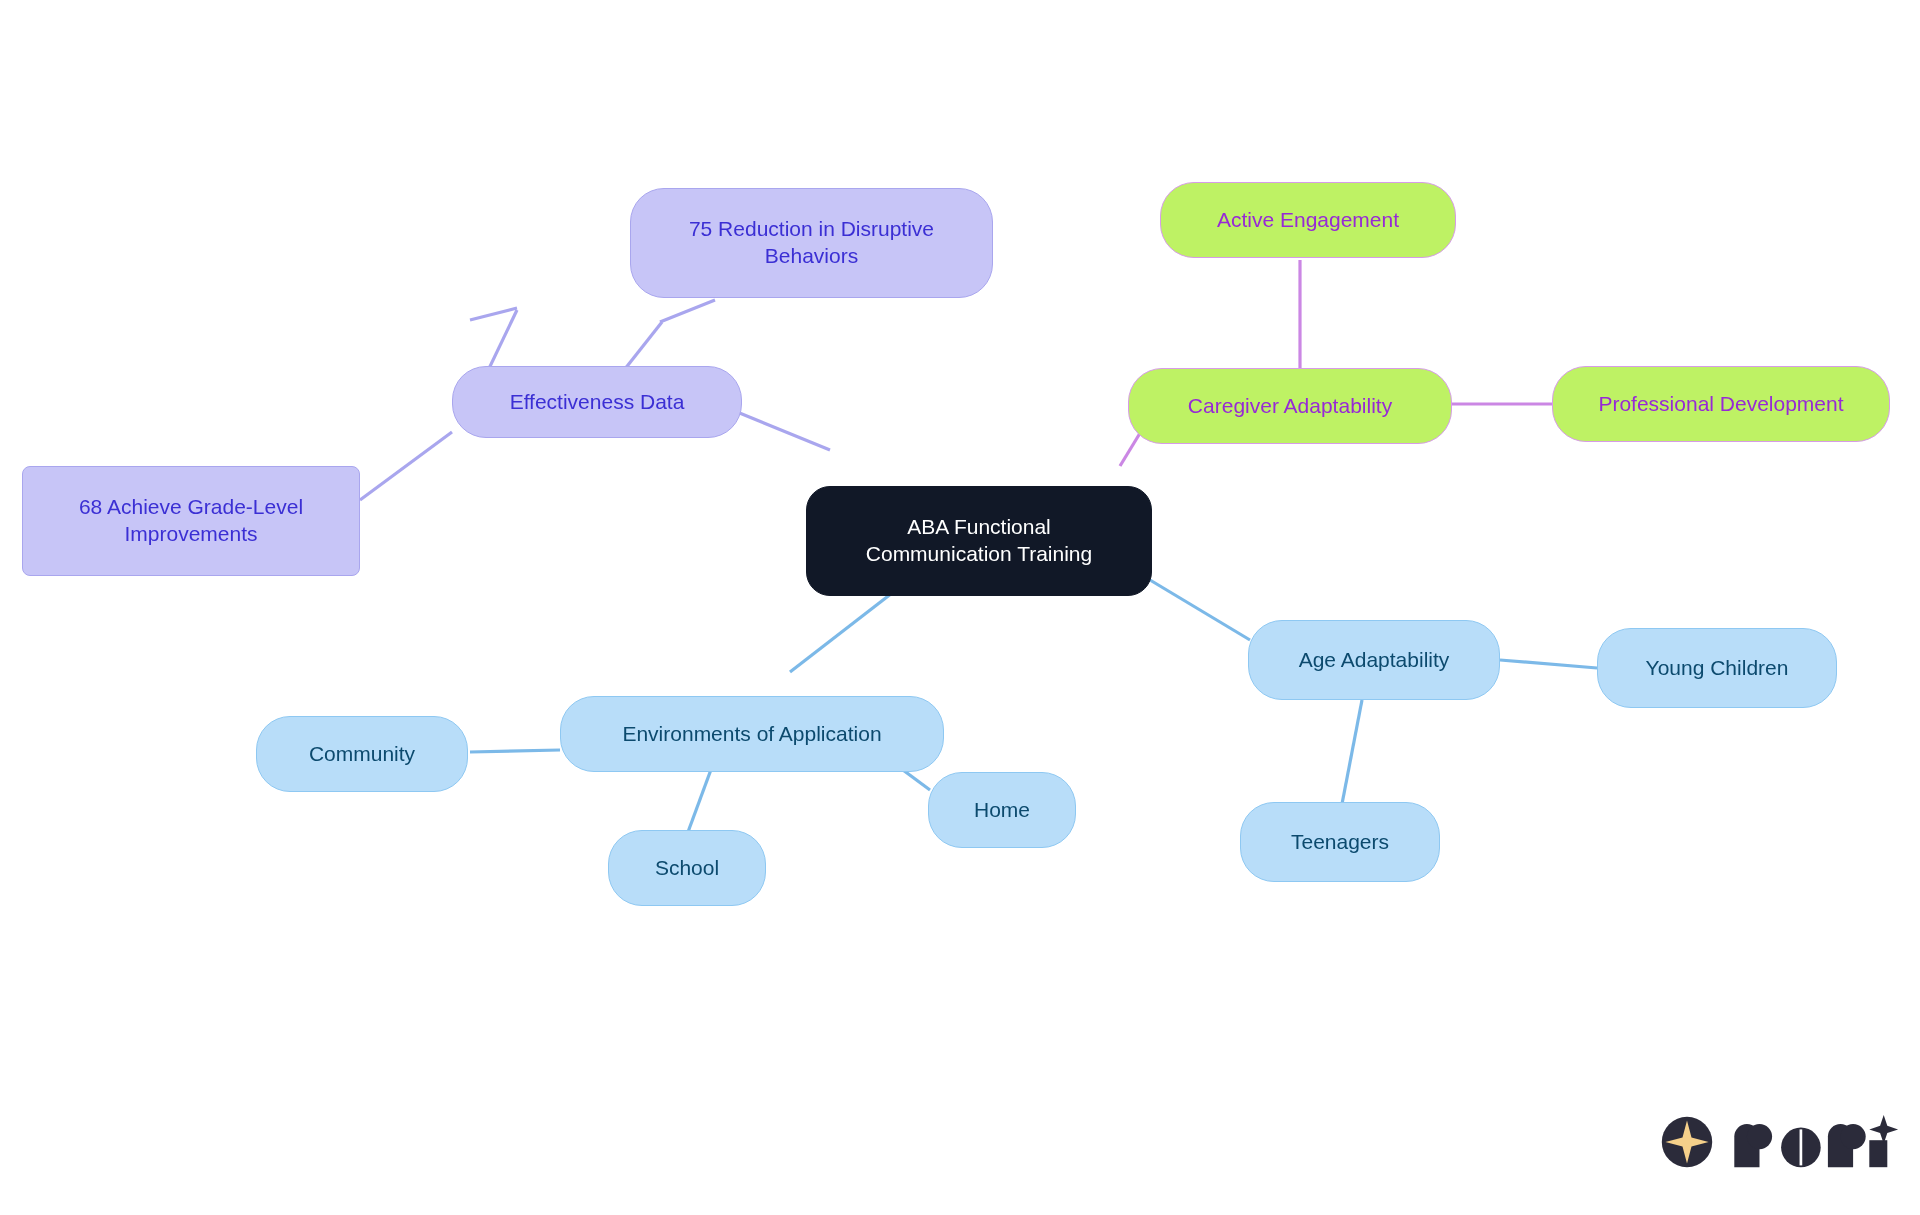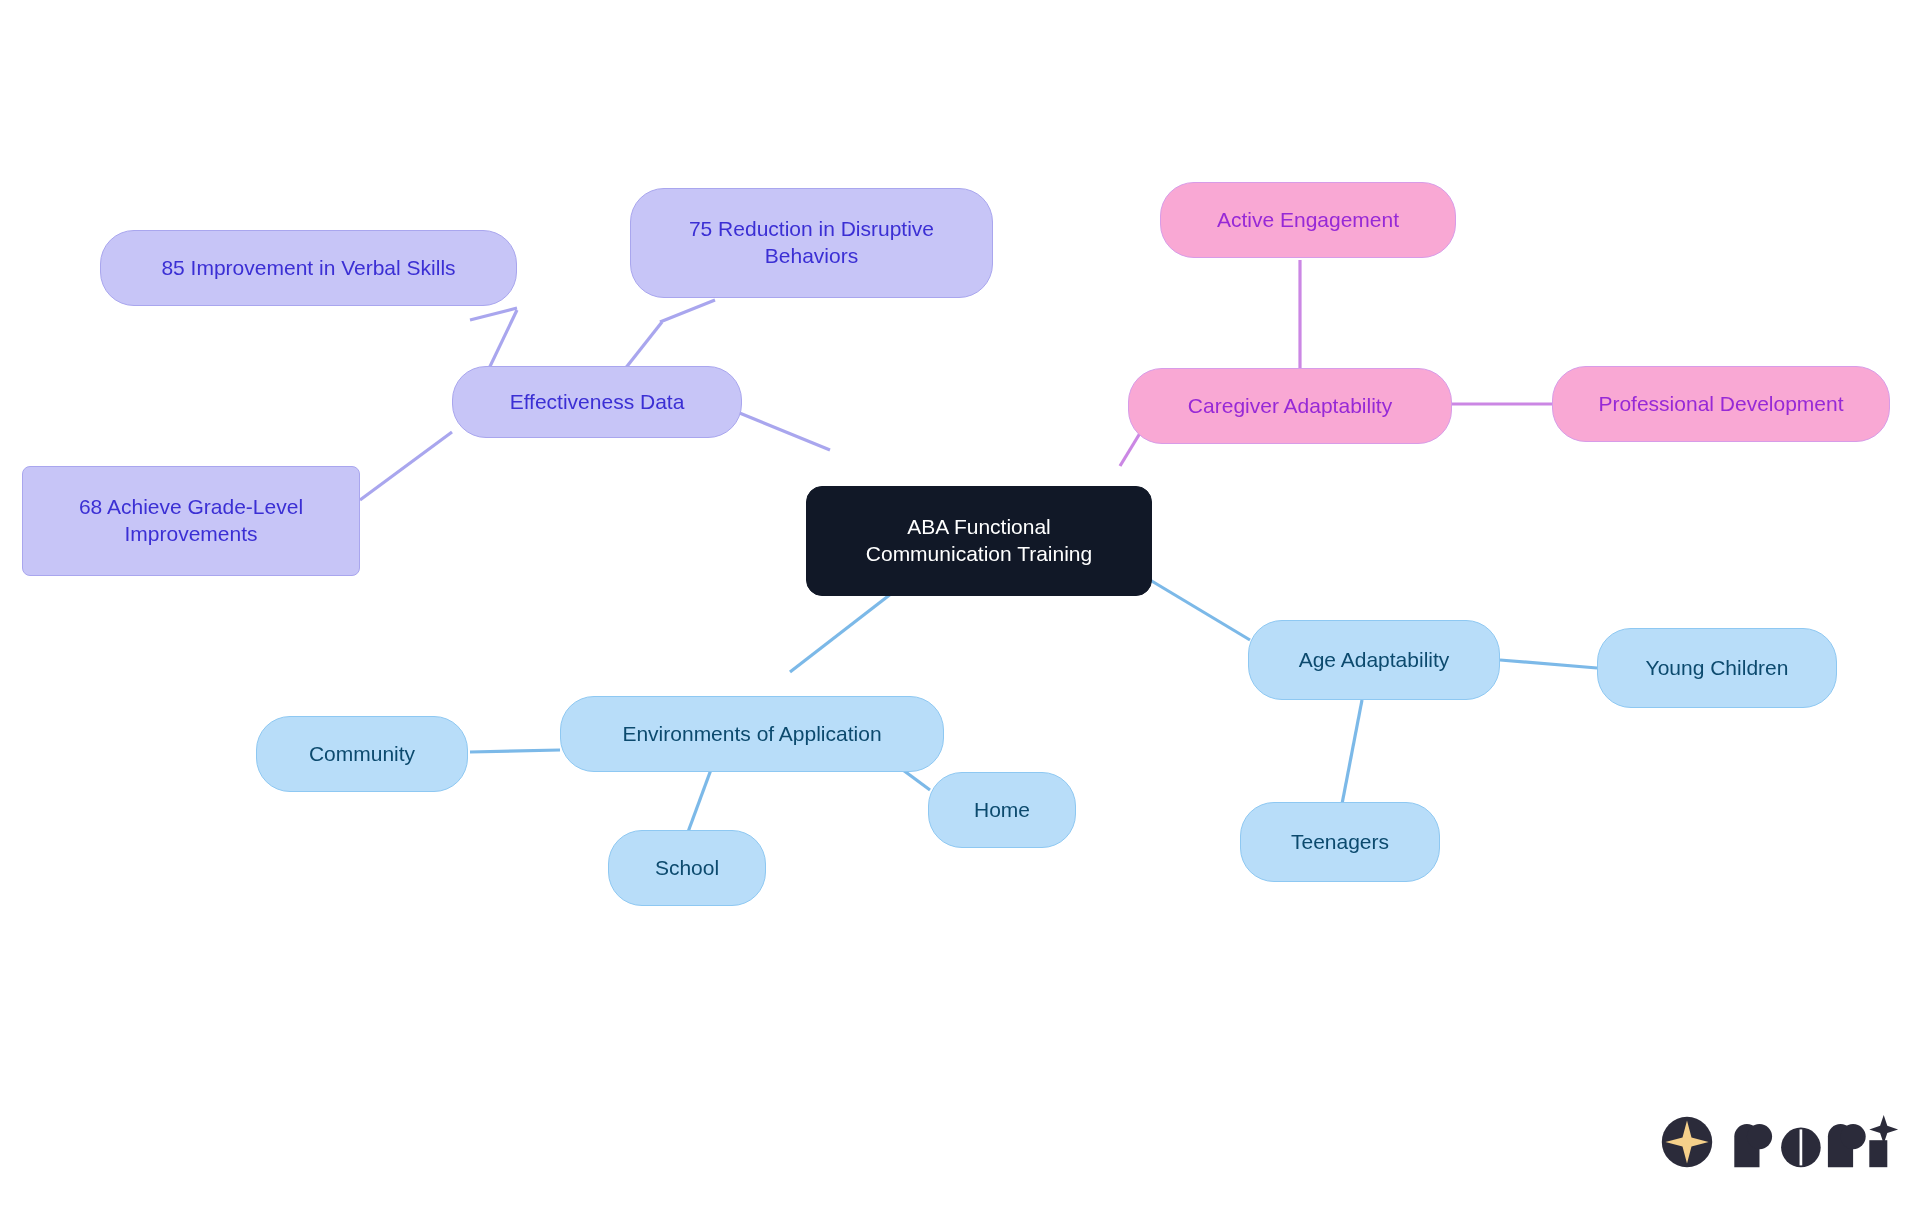--- a/index.html
+++ b/index.html
@@ -34,32 +34,32 @@
     border-style: solid;
     border-width: 1.5px;
     line-height: 1.28;
     padding: 6px 14px;
     white-space: pre-line;
   }
   .node-root {
     background: #111827;
     border-color: #111827;
     color: #ffffff;
-    border-radius: 16px;
+    border-radius: 24px;
     font-size: 21px;
   }
   .node-purple {
     background: #c7c5f7;
     border-color: #a9a6ee;
     color: #3b2fd4;
     font-size: 21px;
     text-align: center;
   }
   .node-pink {
-    background: #f9a8d4;
+    background: #bef264;
     border-color: #d79ce8;
     color: #9729d6;
     font-size: 21px;
   }
   .node-blue {
     background: #b8ddf9;
     border-color: #8ec8f2;
     color: #0c4a6e;
     font-size: 21px;
   }
@@ -104,21 +104,20 @@
     <path name="e" d="M 560 750 L 470 752" stroke="#7cb9e8" stroke-width="3.2" fill="none"></path>
     <path d="M 730 718 L 688 832" stroke="#7cb9e8" stroke-width="3.2" fill="none"></path>
     <path d="M 830 716 L 930 790" stroke="#7cb9e8" stroke-width="3.2" fill="none"></path>
   </svg>
 
   <div class="node node-root" style="left:806px; top:486px; width:346px; height:110px;">ABA Functional
 Communication Training</div>
 
   <div class="node node-purple" style="left:452px; top:366px; width:290px; height:72px;">Effectiveness Data</div>
 
-  <div class="node node-purple" style="left:100px; top:230px; width:417px; height:76px;">85 Improvement in Verbal Skills</div>
 
   <div class="node node-purple" style="left:630px; top:188px; width:363px; height:110px;">75 Reduction in Disruptive
 Behaviors</div>
 
   <div class="node node-purple" style="left:22px; top:466px; width:338px; height:110px;border-radius:8px;">68 Achieve Grade-Level
 Improvements</div>
 
   <div class="node node-pink" style="left:1128px; top:368px; width:324px; height:76px;">Caregiver Adaptability</div>
 
   <div class="node node-pink" style="left:1160px; top:182px; width:296px; height:76px;">Active Engagement</div>

